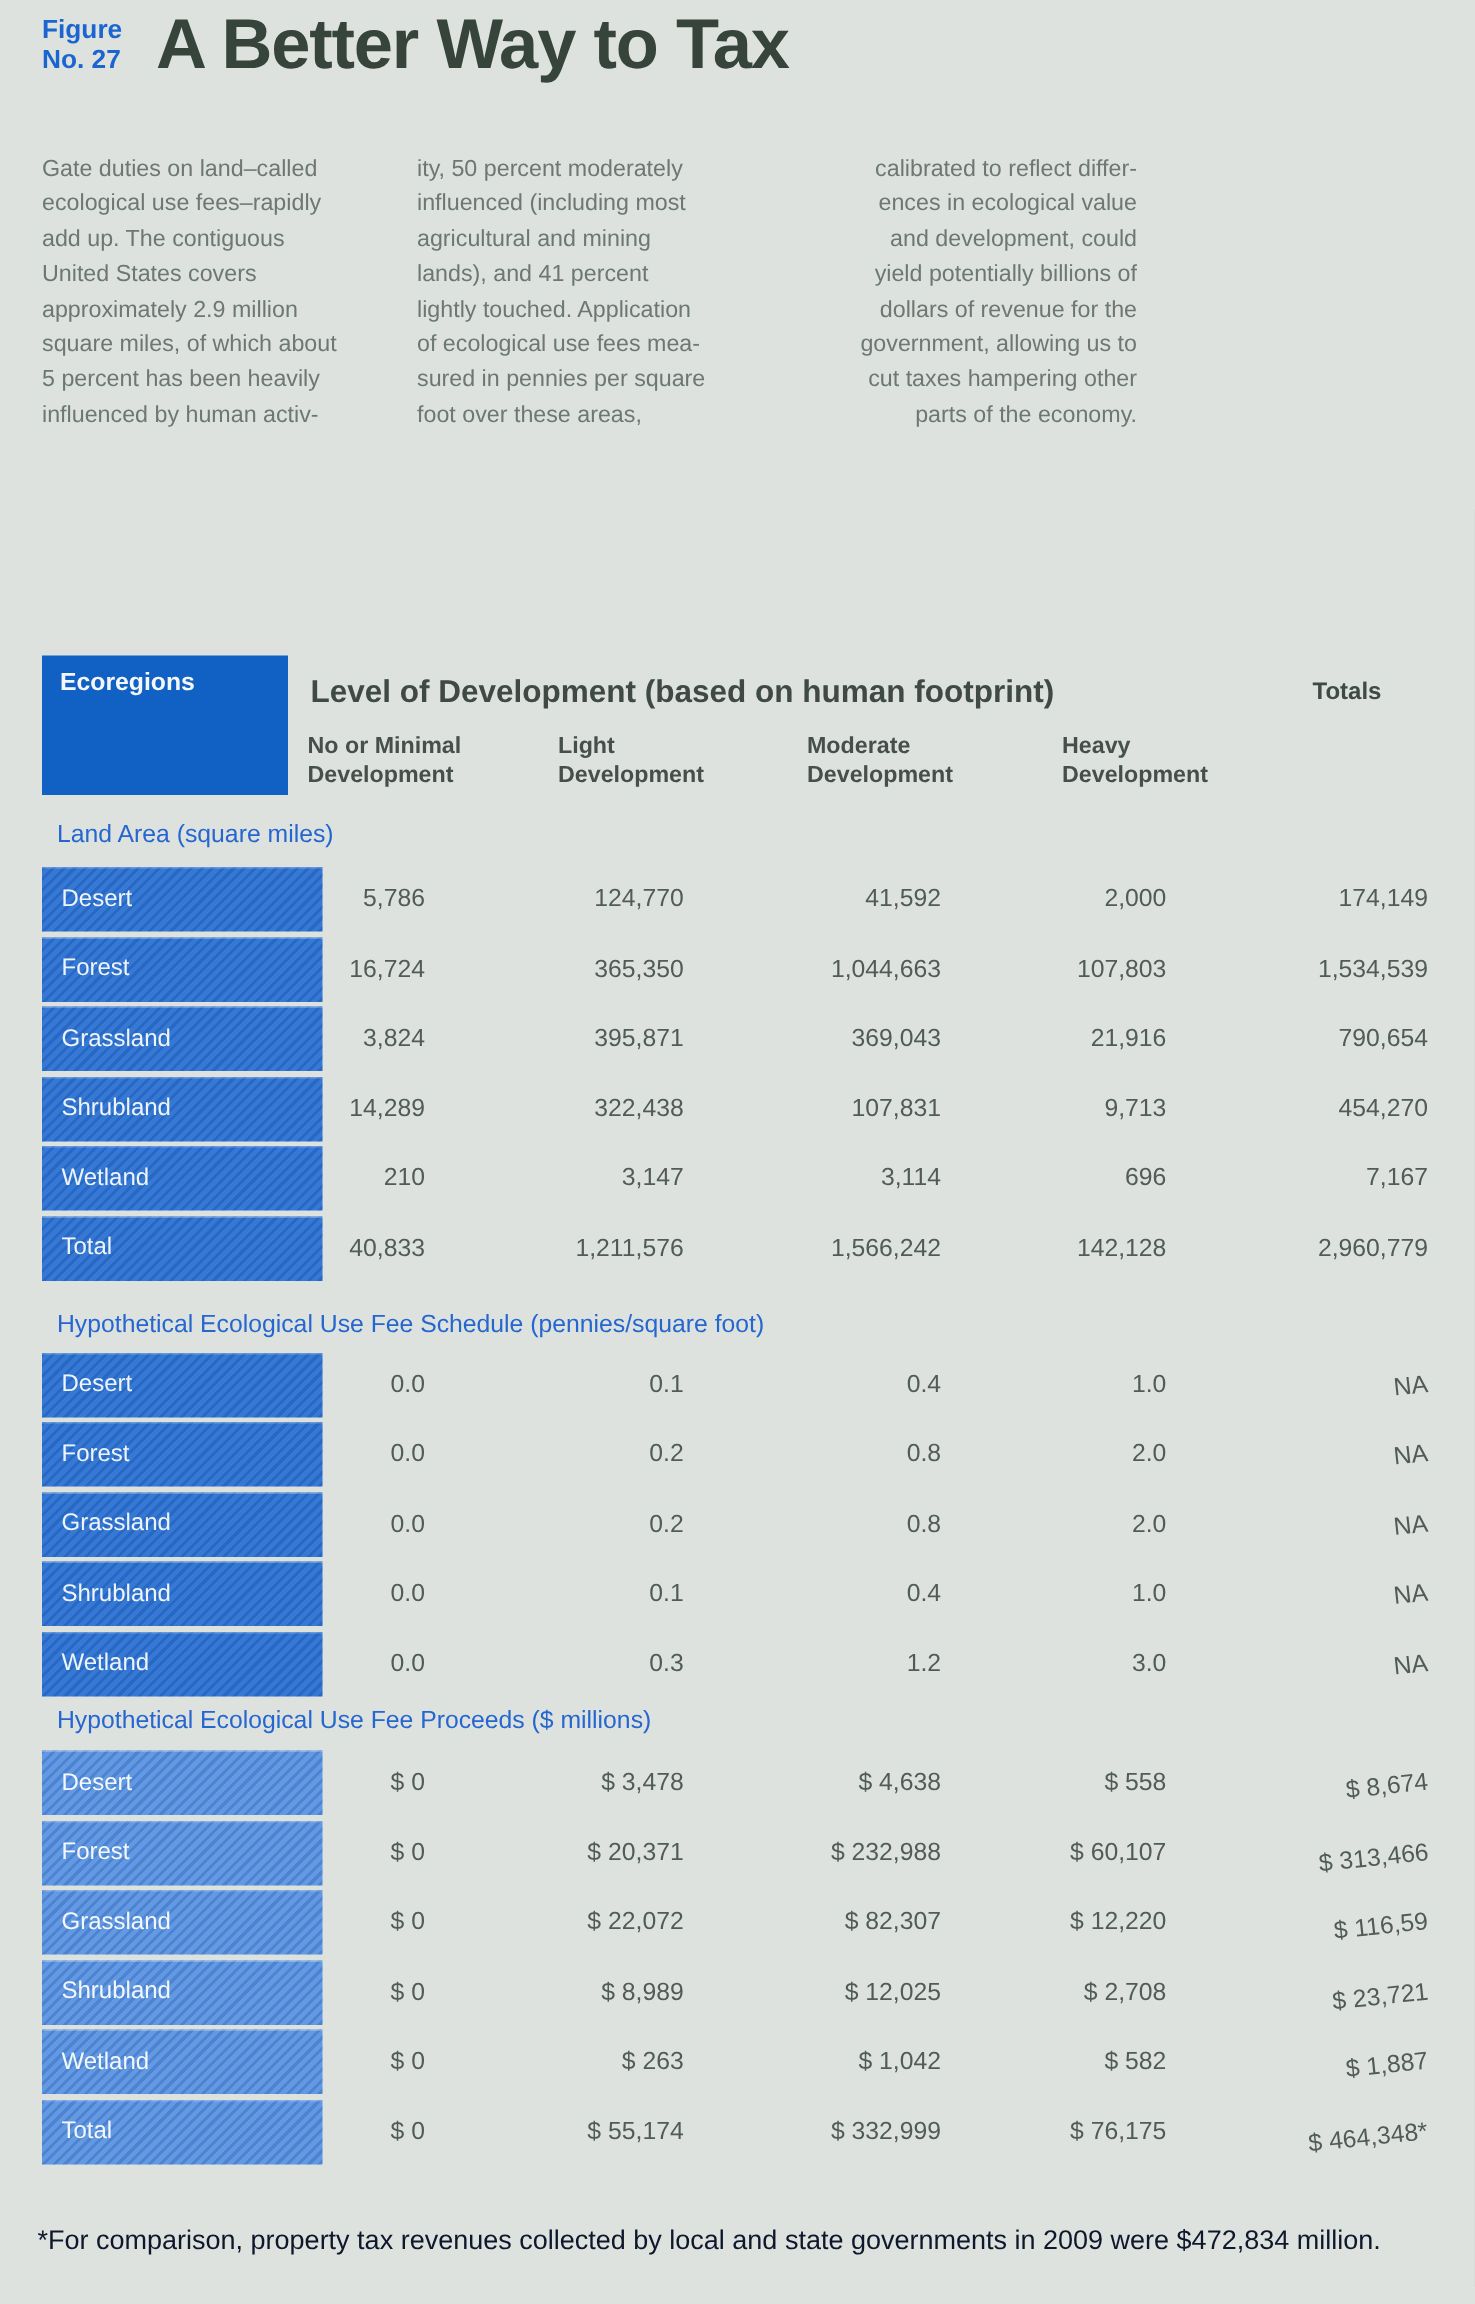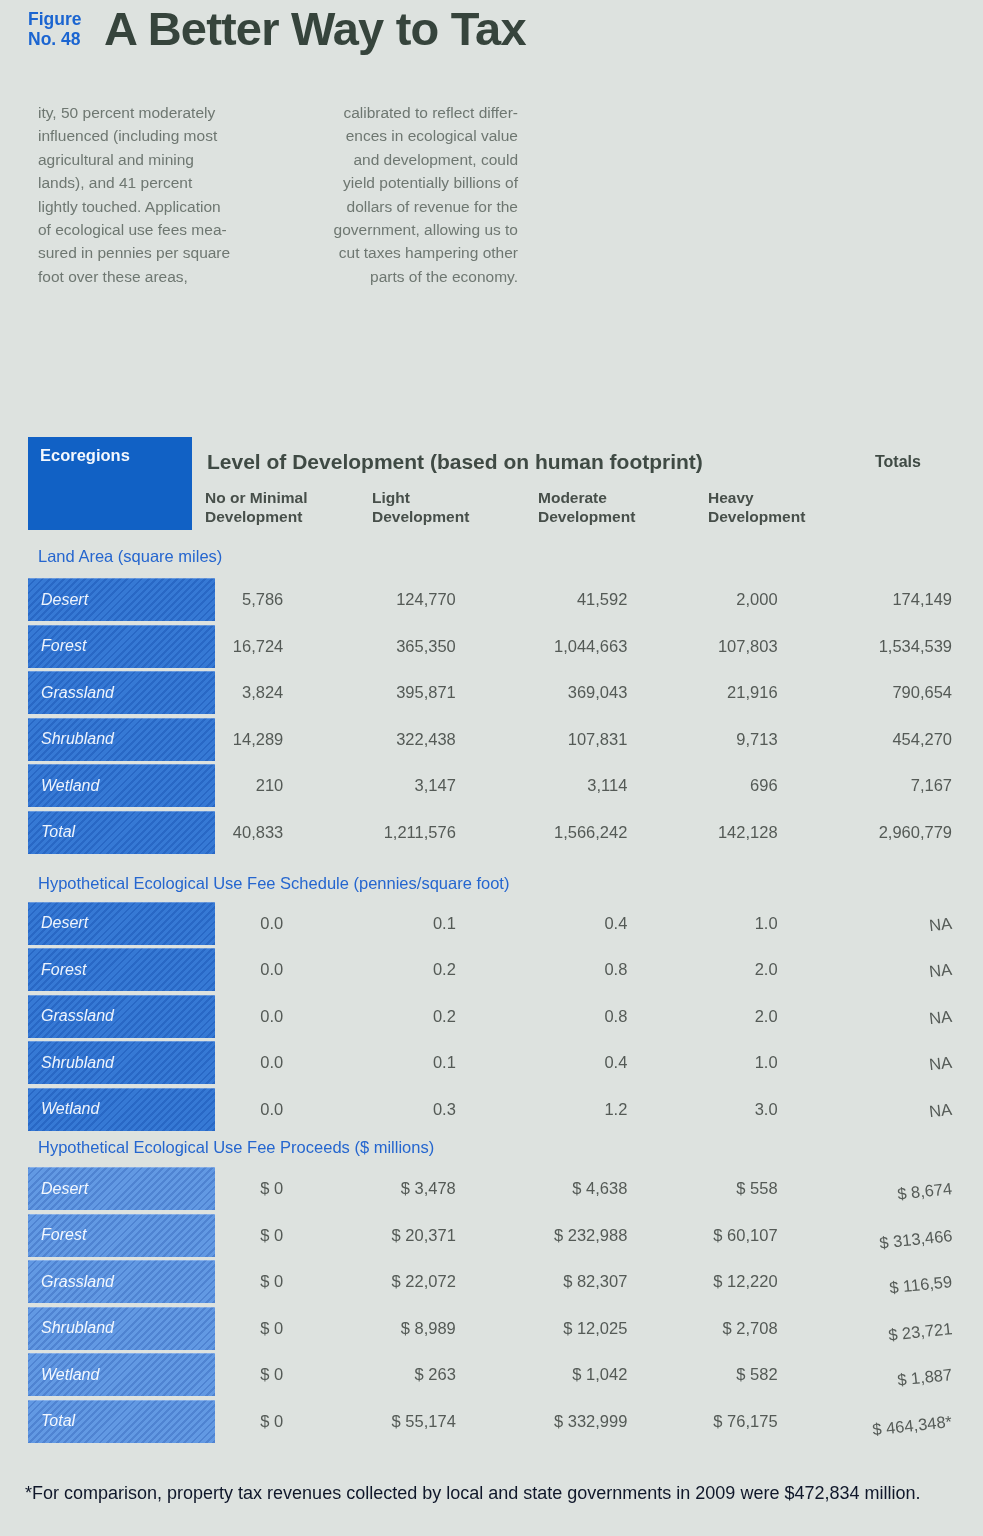--- a/index.html
+++ b/index.html
@@ -48,21 +48,20 @@
   .section.s2 { margin-top:0; } .section.s2 .rows { margin-top:7px; }
   .row { display:flex; align-items:center; height:43px; margin-bottom:3.5px; }
   .row-label {
     width:193px; height:43px; box-sizing:border-box; padding-left:13px;
     display:flex; align-items:center; align-self:flex-start;
     color:#eef4fc; font-size:16px;
     background-image:repeating-linear-gradient(135deg,
       rgba(14,44,128,0.17) 0px, rgba(14,44,128,0.17) 2px,
       rgba(255,255,255,0.04) 2px, rgba(255,255,255,0.04) 5px);
     box-shadow: inset 0 1px 0 rgba(255,255,255,0.25);
-    font-style: italic;
   }
   .row-label.dark  { background-color:#2e74d3; }
   .row-label.light { background-color:#5c95e2; color:#f3f8fe; }
   .cell { text-align:right; font-size:16.5px; color:#545a56; }
   .cell.c0 { width:70px; }  .cell.c1 { width:178px; }
   .cell.c2 { width:177px; } .cell.c3 { width:155px; }
   .cell.c4 { width:180px; }
   .cell span { display:inline-block; }
   #sections .section.s1 .cell.c4 span,
   #sections .section.s2 .cell.c4 span {
@@ -72,24 +71,32 @@
   .footnote {
     position:absolute; left:25px; top:1483px; font-size:18px; color:#0f172a;
   }
 </style>
 </head>
 <body>
 
 <div id="page">
 
   <div class="fig-label">Figure
-No. 48</div>
+No. 27</div>
   <div class="title">A Better Way to Tax</div>
 
   <div class="intro">
+    <div class="col c-a">Gate duties on land–called
+ecological use fees–rapidly
+add up. The contiguous
+United States covers
+approximately 2.9 million
+square miles, of which about
+5 percent has been heavily
+influenced by human activ-</div>
     <div class="col c-b">ity, 50 percent moderately
 influenced (including most
 agricultural and mining
 lands), and 41 percent
 lightly touched. Application
 of ecological use fees mea-
 sured in pennies per square
 foot over these areas,</div>
     <div class="col c-c">calibrated to reflect differ-
 ences in ecological value

